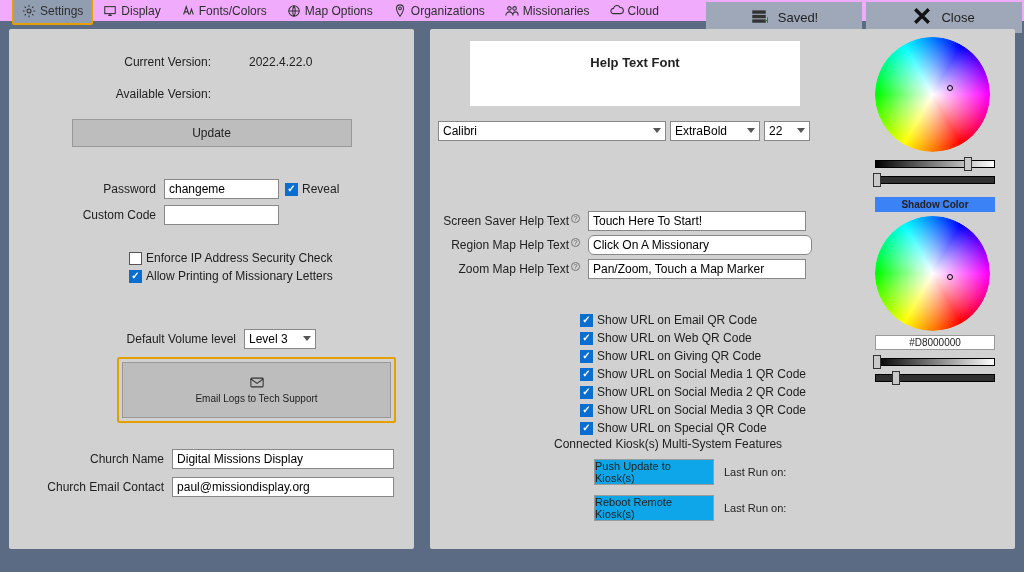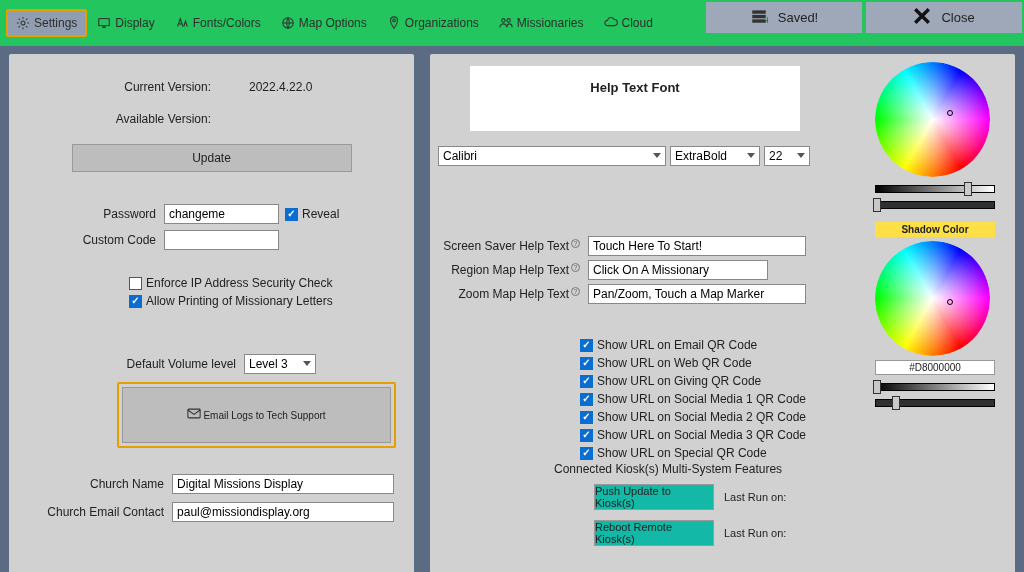--- a/index.html
+++ b/index.html
@@ -1,17 +1,17 @@
 <!DOCTYPE html>
 <html><head>
 <meta charset="utf-8">
 <style>
 *{box-sizing:border-box;margin:0;padding:0;font-family:"Segoe UI",Arial,sans-serif}
 body{width:1024px;height:572px;background:#5b6b84;overflow:hidden;font-size:12px;color:#222}
-.topbar{height:46px;background:#22c55e;display:flex;align-items:center;padding:0 6px;position:relative}
+.topbar{height:21px;background:#f0abfc;display:flex;align-items:center;padding:0 12px;position:relative}
 .tab{display:flex;align-items:center;gap:4px;padding:5px 8px;color:#2e2e2e;font-size:12px;cursor:pointer;border:2px solid transparent}
 .tab.active{border:2px solid #e5a000;background:#919eb1}
 .tab-icon{width:14px;height:14px;display:inline-flex;align-items:center;justify-content:center}
 .rbtns{position:absolute;right:2px;top:2px;display:flex;gap:4px}
 .rbtn{width:156px;height:31px;background:#9fa8b8;display:flex;align-items:center;justify-content:center;gap:10px;font-size:13px;cursor:pointer}
 .content{display:flex;height:537px}
 .panel{background:#d1d1d1;height:520px;margin:8px;border-radius:2px;position:relative}
 .panel-left{width:405px;margin-left:9px}
 .panel-right{flex:1;margin-right:9px}
 .row{display:flex;align-items:center;margin:4px 0}
@@ -21,27 +21,27 @@
 .chk{width:13px;height:13px;border:1px solid #555;display:inline-flex;align-items:center;justify-content:center;margin-right:4px;background:#fff;vertical-align:middle}
 .chk.on{background:#0a6ed1;border-color:#0a6ed1;color:#fff;font-weight:bold}
 .chk.on::after{content:"✓";font-size:10px;line-height:1}
 .orange-box{border:2px solid #e5a000;border-radius:2px}
 .help-text-box{background:#fff;width:330px;height:65px;display:flex;align-items:flex-start;justify-content:center;padding-top:14px;font-weight:bold;font-size:13px}
 .colorwheel{width:115px;height:115px;border-radius:50%;background:conic-gradient(from 90deg,#f0f,#f00,#ff0,#0f0,#0ff,#00f,#f0f);-webkit-mask:radial-gradient(circle,#fff 0 100%);mask:radial-gradient(circle,#fff 0 100%);position:relative}
 .colorwheel::before{content:"";position:absolute;inset:0;border-radius:50%;background:radial-gradient(circle,#fff 0%,rgba(255,255,255,0) 68%)}
 .slidertrack{width:120px;height:8px;border:1px solid #000;background:linear-gradient(to right,#000,#fff);margin-top:8px;position:relative}
 .slidertrack.dark{background:#303030}
 .thumb{position:absolute;width:8px;height:14px;background:#c9c9c9;border:1px solid #333;top:-4px}
-.shadow-lbl{background:#fde047;width:120px;text-align:center;font-size:10px;font-weight:bold;padding:2px 14px;margin-bottom:4px}
+.shadow-lbl{background:#3b82f6;width:120px;text-align:center;font-size:10px;font-weight:bold;padding:2px 14px;margin-bottom:4px}
 .hexbox{background:#fff;width:120px;text-align:center;font-size:10px;padding:1px 0;margin-top:4px;border:1px solid #999}
 .sel-wrap{position:relative;display:inline-block}
 .sel-wrap select{appearance:none;-webkit-appearance:none;padding-right:18px;background:#fff}
 .sel-wrap::after{content:"";position:absolute;right:5px;top:7px;width:0;height:0;border-left:4px solid transparent;border-right:4px solid transparent;border-top:5px solid #555;pointer-events:none}
 .small-q{display:inline-block;width:9px;height:9px;border-radius:50%;border:1px solid #777;font-size:7px;text-align:center;line-height:8px;color:#666;margin-left:2px;vertical-align:top}
-.kiosk-btn{background:#14b8a6;border:1px solid #999;width:120px;height:26px;font-size:11px;display:flex;align-items:center;justify-content:center;cursor:pointer}
+.kiosk-btn{background:#0ea5e9;border:1px solid #999;width:120px;height:26px;font-size:11px;display:flex;align-items:center;justify-content:center;cursor:pointer}
 </style>
 </head>
 <body>
 
 <div class="topbar">
   <div class="tab active orange-box">
     <span class="tab-icon">
         <svg viewBox="0 0 16 16" width="14" height="14" stroke="#333" fill="none" stroke-width="1.2">
           <circle cx="8" cy="8" r="2.3"></circle>
           <path d="M8 1v2M8 13v2M1 8h2M13 8h2M3 3l1.4 1.4M11.6 11.6L13 13M3 13l1.4-1.4M11.6 4.4L13 3"></path>
@@ -163,21 +163,21 @@
     </div>
 
     <div style="padding:38px 20px 0 20px">
       <div class="row">
           <div class="lbl" style="width:215px">Default Volume level</div>
           <span class="sel-wrap"><select style="width:72px"><option>Level 3</option></select></span>
         </div>
     </div>
 
     <div class="orange-box" style="margin:8px 18px 0 108px;height:66px;padding:3px">
-      <div class="btn-gray" style="width:100%;height:100%;flex-direction:row;gap:2px">
+      <div class="btn-gray" style="width:100%;height:100%;flex-direction:column;gap:2px">
         <span><svg width="14" height="11" viewBox="0 0 16 12" stroke="#333" fill="none" stroke-width="1.2">
               <rect x="1" y="1" width="14" height="10" rx="1"></rect>
               <path d="M1 2l7 5 7-5"></path>
             </svg></span>
         <span style="font-size:10px">Email Logs to Tech Support</span>
       </div>
     </div>
 
     <div style="padding:22px 20px 0 20px">
       <div class="row">
@@ -228,21 +228,21 @@
         </div>
     </div>
 
     <div style="position:absolute;left:8px;top:178px">
       <div class="row">
           <div class="lbl" style="width:150px"><span>Screen Saver Help Text</span><span class="small-q">?</span></div>
           <input type="text" style="width: 218px;" value="Touch Here To Start!">
         </div>
       <div class="row" style="margin-top:4px">
           <div class="lbl" style="width:150px"><span>Region Map Help Text</span><span class="small-q">?</span></div>
-          <input type="text" style="width: 180px;" value="Click On A Missionary">
+          <input type="text" style="width: 224px; border-radius: 6px;" value="Click On A Missionary">
         </div>
       <div class="row" style="margin-top:4px">
           <div class="lbl" style="width:150px"><span>Zoom Map Help Text</span><span class="small-q">?</span></div>
           <input type="text" style="width: 218px;" value="Pan/Zoom, Touch a Map Marker">
         </div>
     </div>
 
     <div style="position:absolute;left:150px;top:280px">
       <div class="row">
           <span class="chk on"></span>

